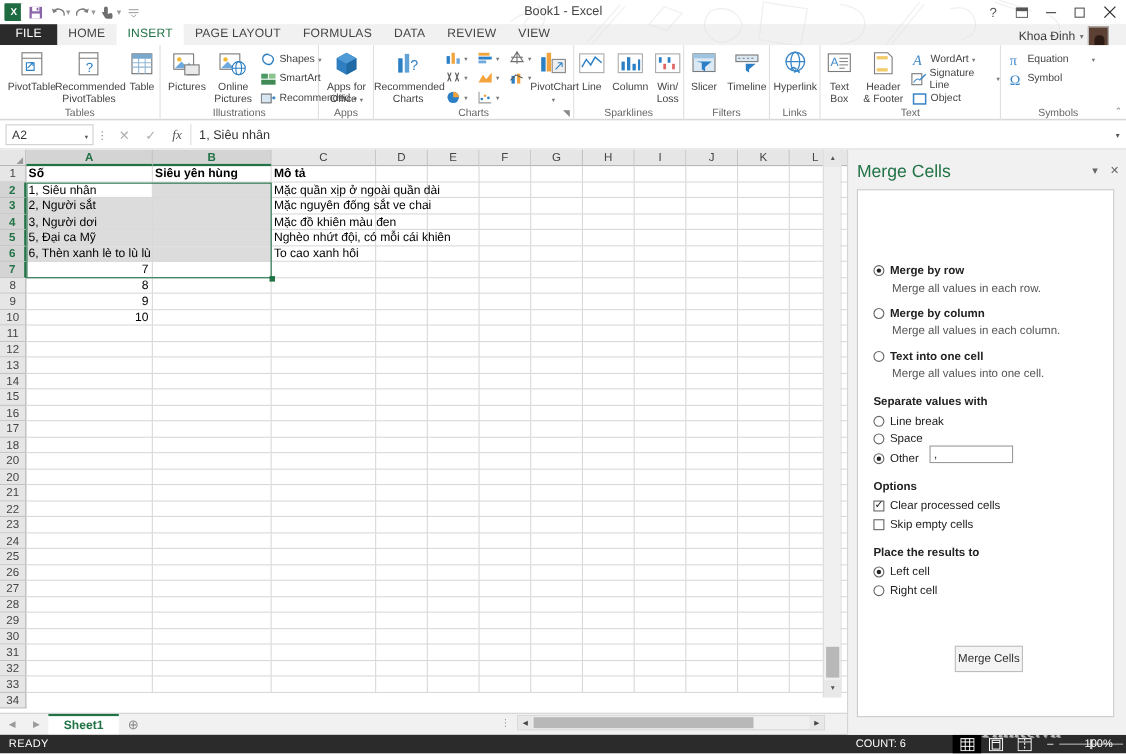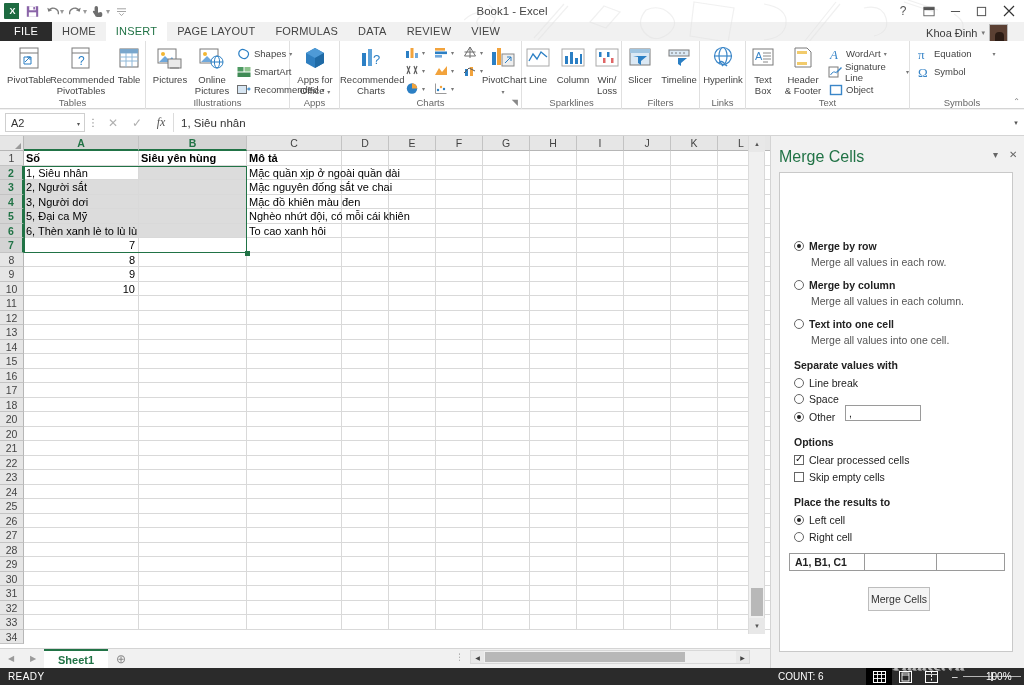--- a/index.html
+++ b/index.html
@@ -1327,23 +1327,18 @@
       <div class="sect" style="top:323px;">Place the results to</div>
       <div class="opt" style="top:341px;">
         <span class="radio on"></span>
         <span>Left cell</span>
       </div>
       <div class="opt" style="top:358px;">
         <span class="radio"></span>
         <span>Right cell</span>
       </div>
 
-      <div class="resbox" style="top:380px;">
-        <div style="width:75px">A1, B1, C1</div>
-        <div style="width:72px"></div>
-        <div style="width:67px"></div>
-      </div>
 
       <div class="mergebtn" style="top:414px;">Merge Cells</div>
     </div>
   </div>
 
 </div>
 
 </body></html>

